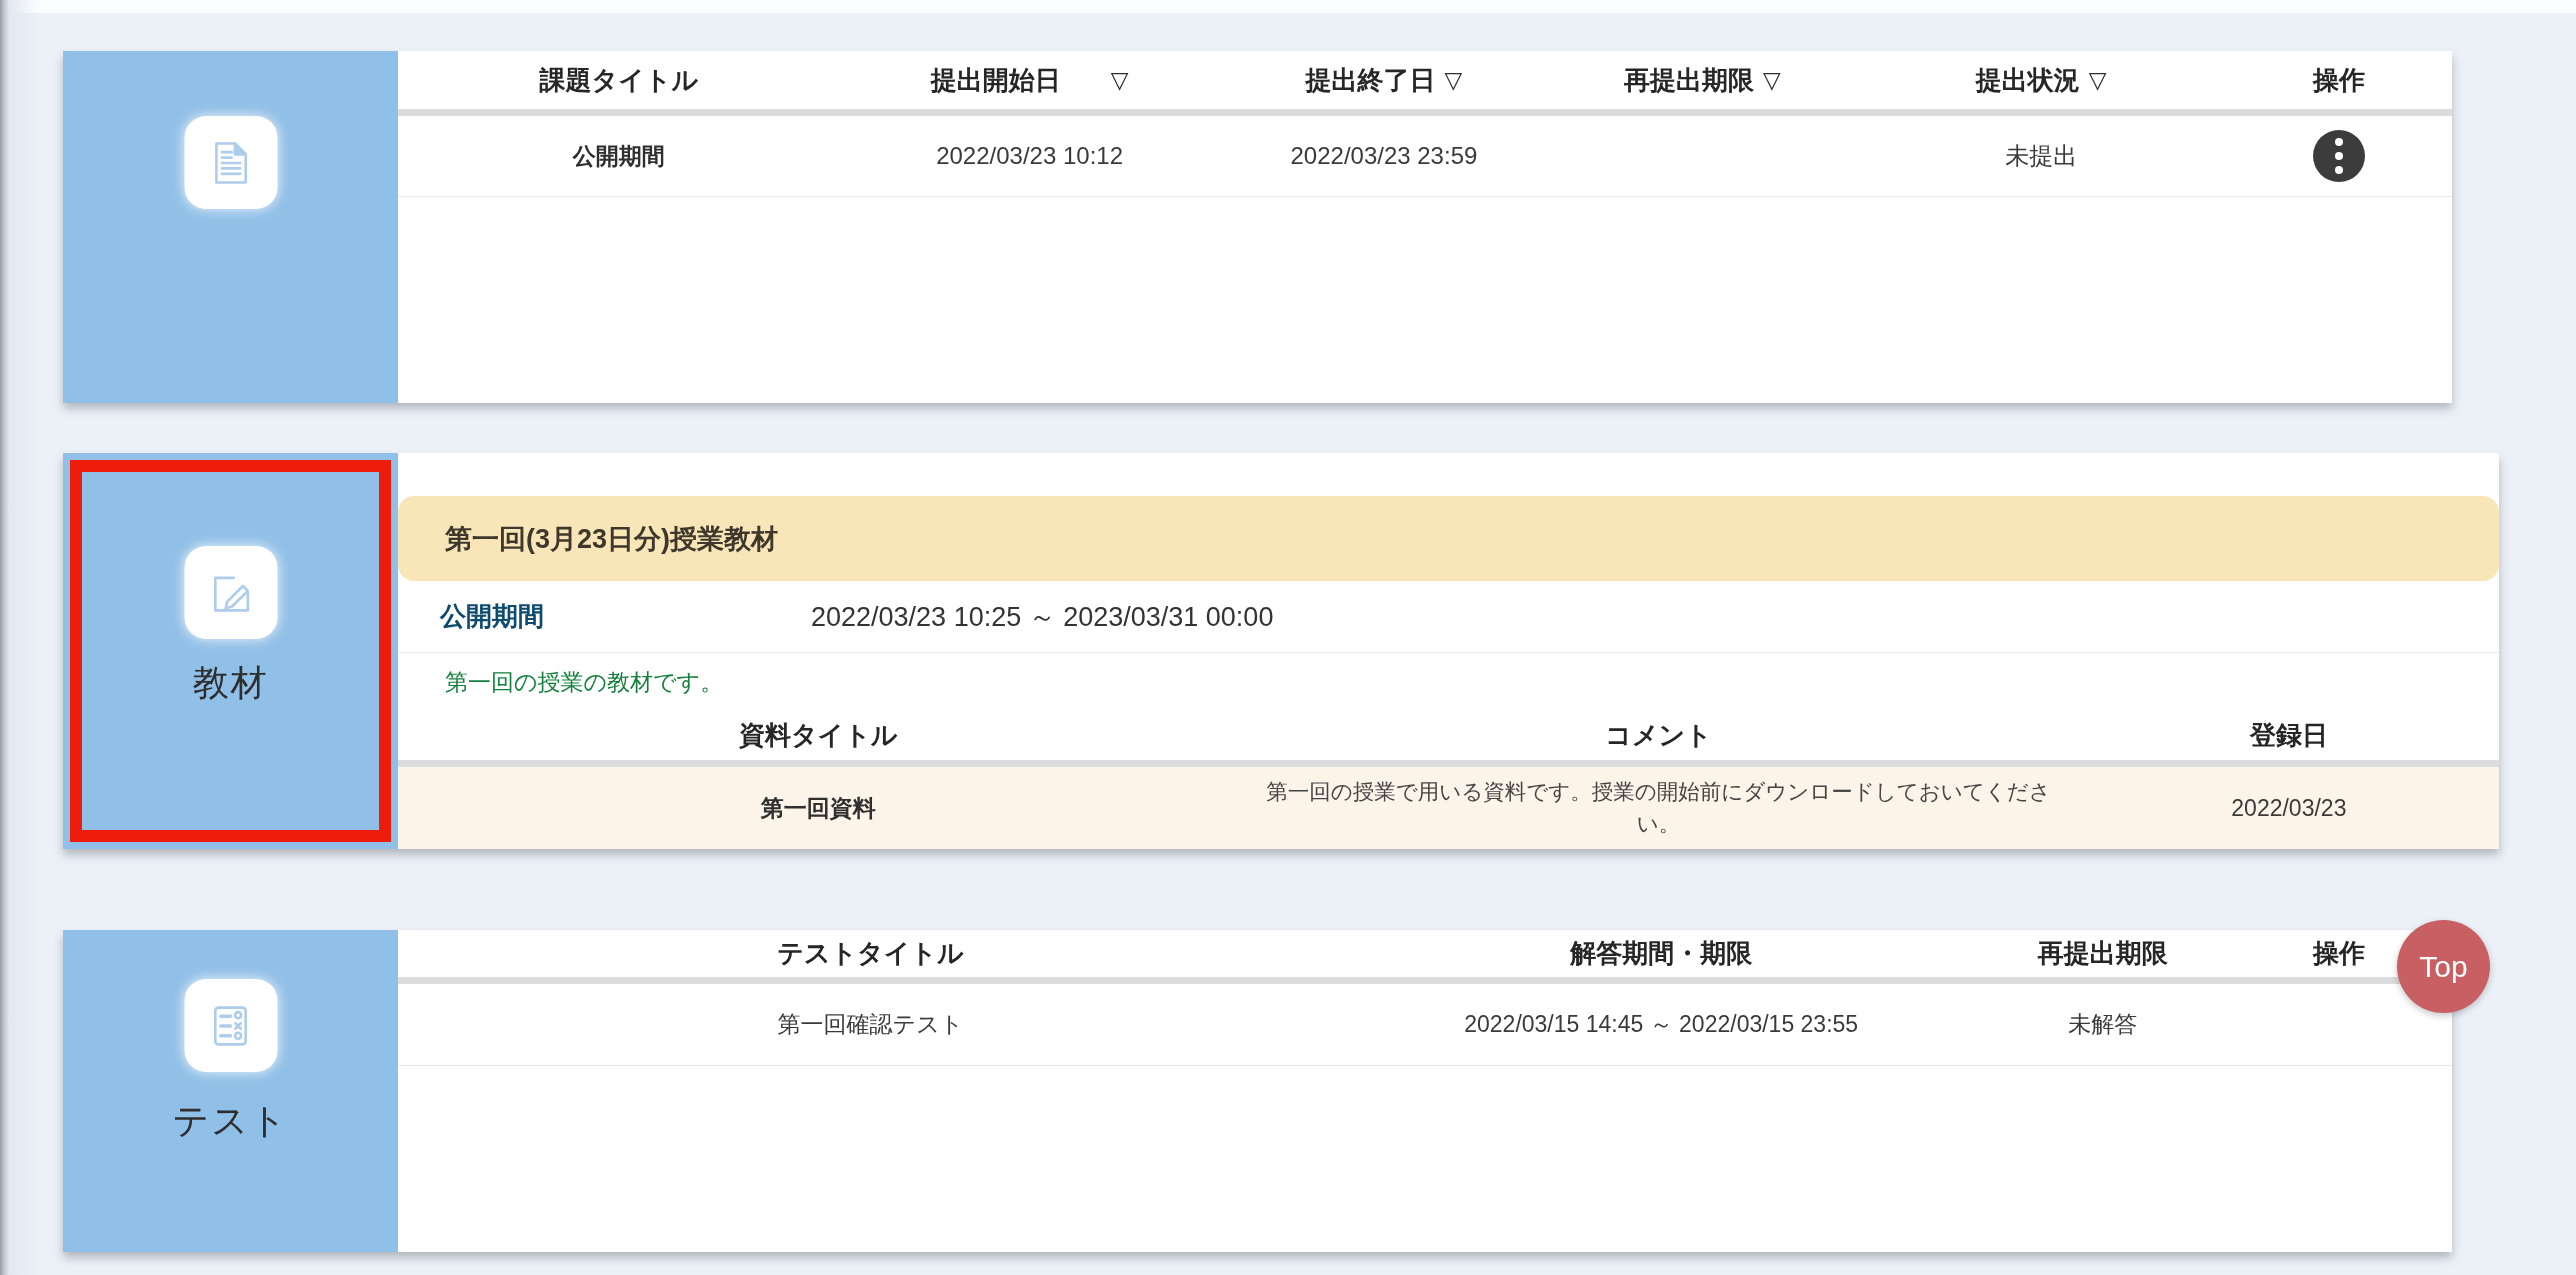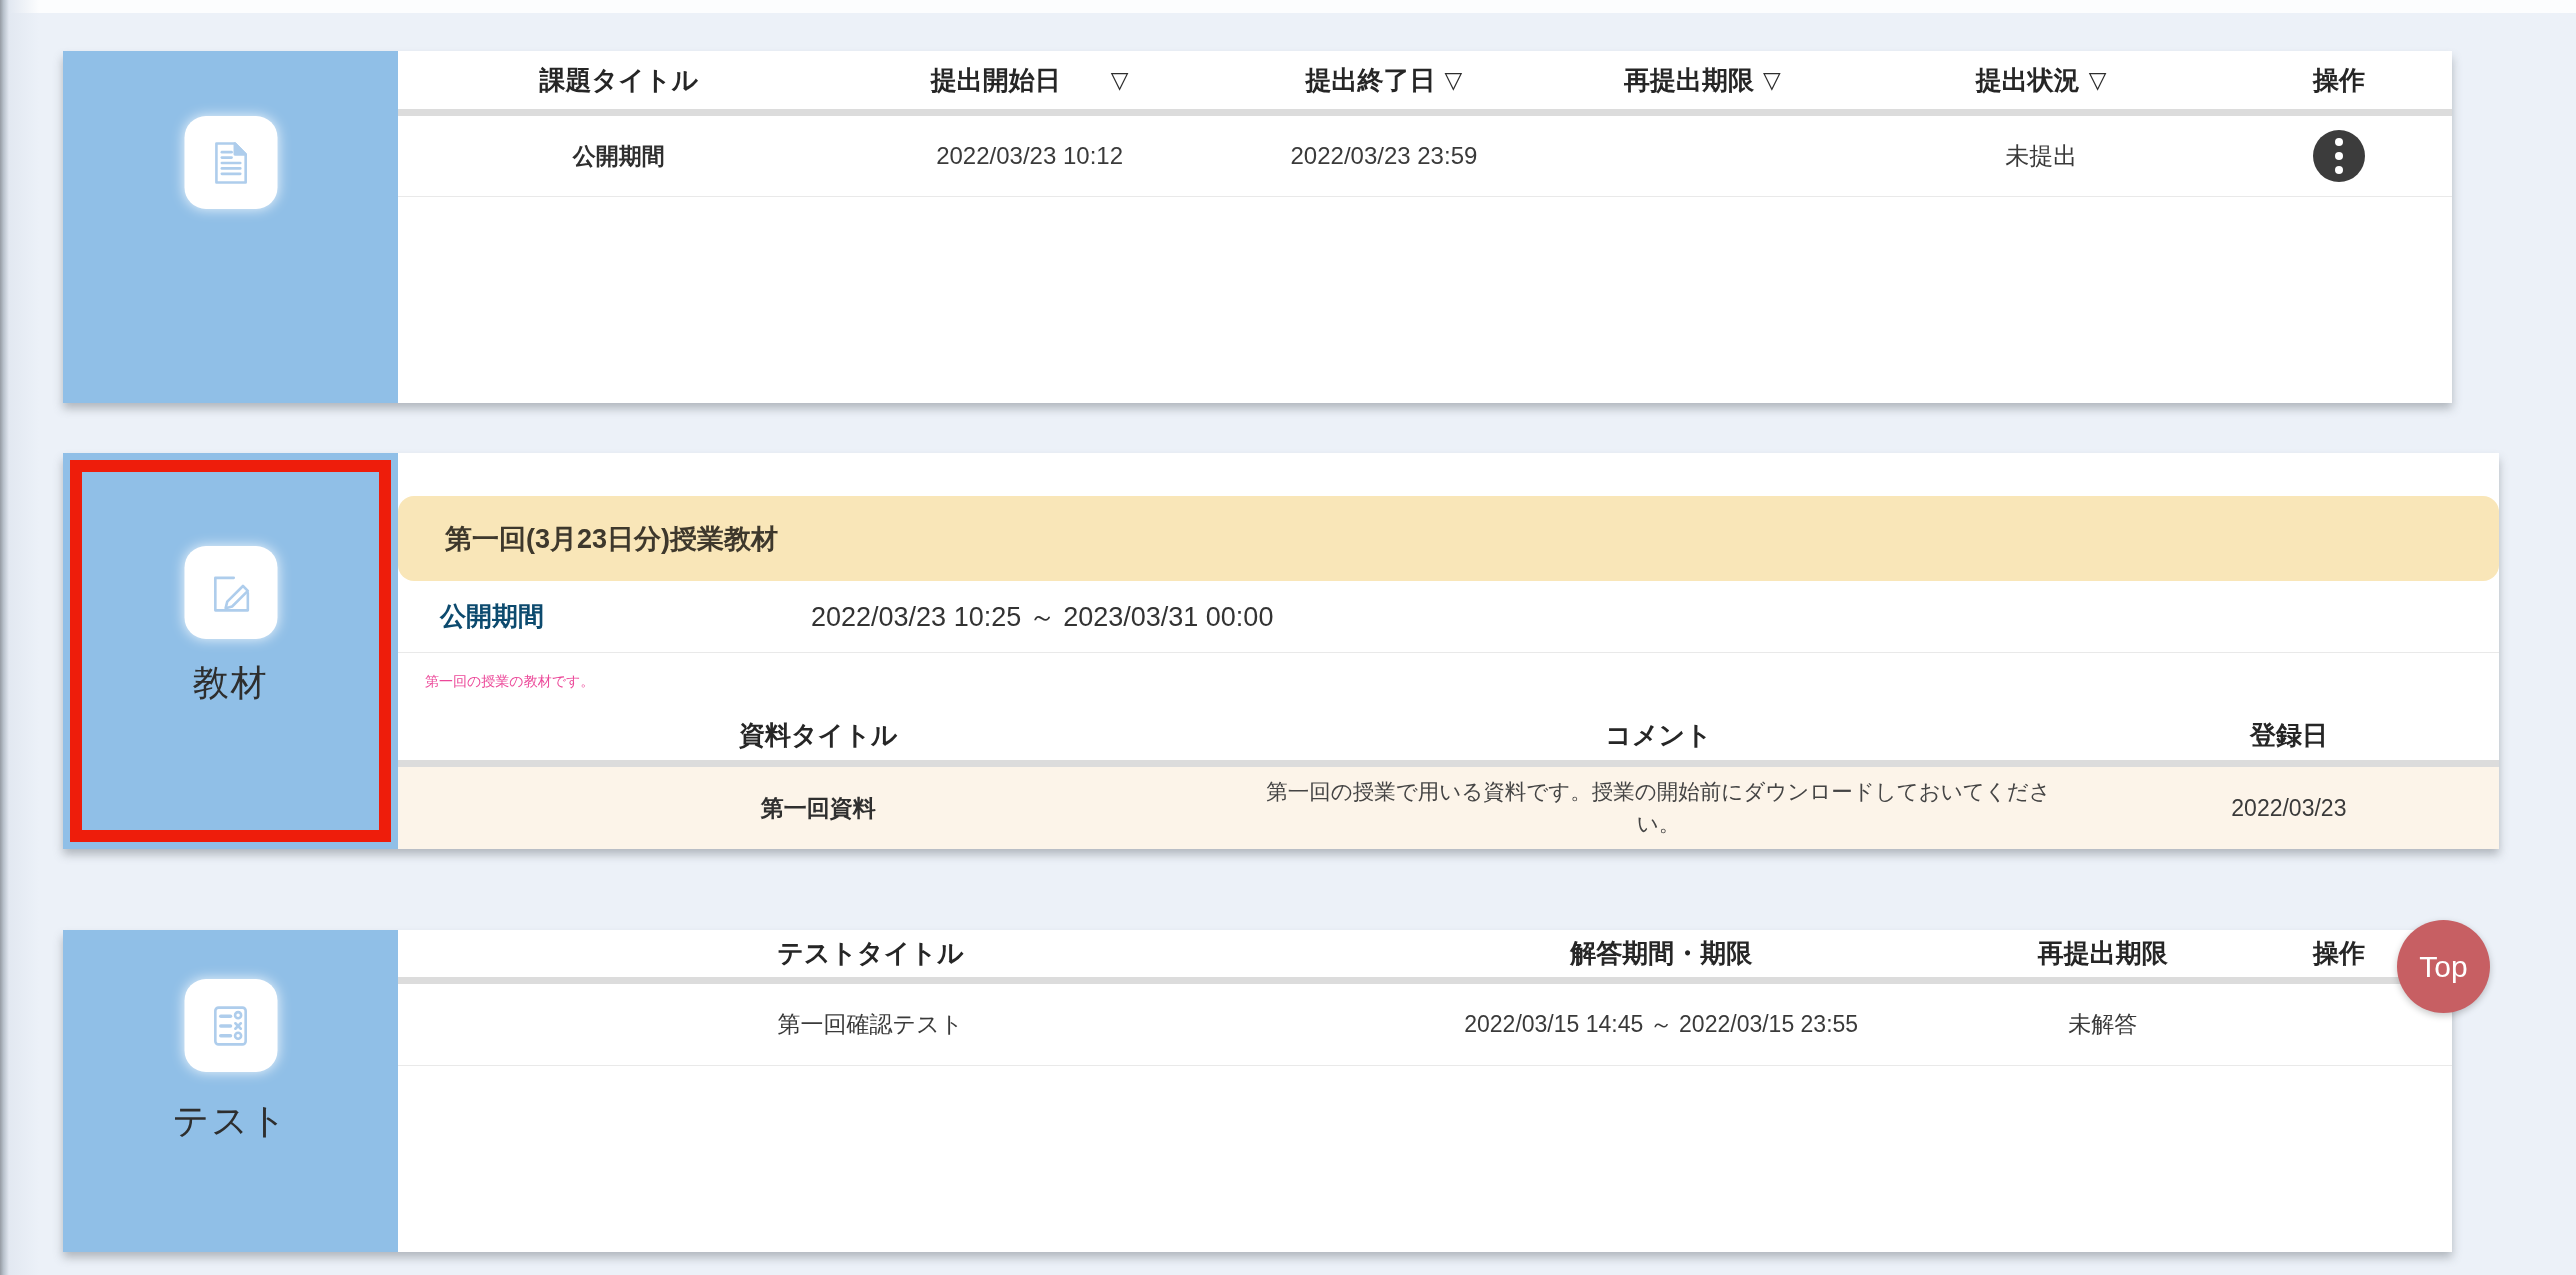--- a/index.html
+++ b/index.html
@@ -86,21 +86,21 @@
     display:flex;align-items:center;padding-left:47px;box-sizing:border-box;
     font-size:27px;font-weight:bold;color:#3e382c;border-radius:16px;
   }
   .m-period{
     height:72px;flex:none;display:flex;align-items:center;
     border-bottom:1.8px solid #e9e9e9;box-sizing:border-box;font-size:27px;color:#333;
   }
   .m-period-label{width:413px;flex:none;padding-left:42px;box-sizing:border-box;font-size:26px;font-weight:bold;color:#0c4a6e;}
   .m-desc{
     height:58px;flex:none;display:flex;align-items:center;
-    padding-left:27px;box-sizing:border-box;font-size:14px;color:#ec4899;
+    padding-left:47px;box-sizing:border-box;font-size:23px;color:#15803d;
   }
   #card-materials .thead{height:56px;}
   .cm1{width:40%;} .cm2{width:40%;} .cm3{width:20%;}
   .m-row{
     flex:1;background:#FCF4E9;display:flex;align-items:center;font-size:23px;color:#3a3a3a;
   }
   .comment-text{max-width:805px;margin:0 auto;text-align:center;font-size:21.5px;line-height:1.5;color:#444;}
 
   
   .ct1{width:46%;} .ct2{width:31%;} .ct3{width:12%;} .ct4{width:11%;}

